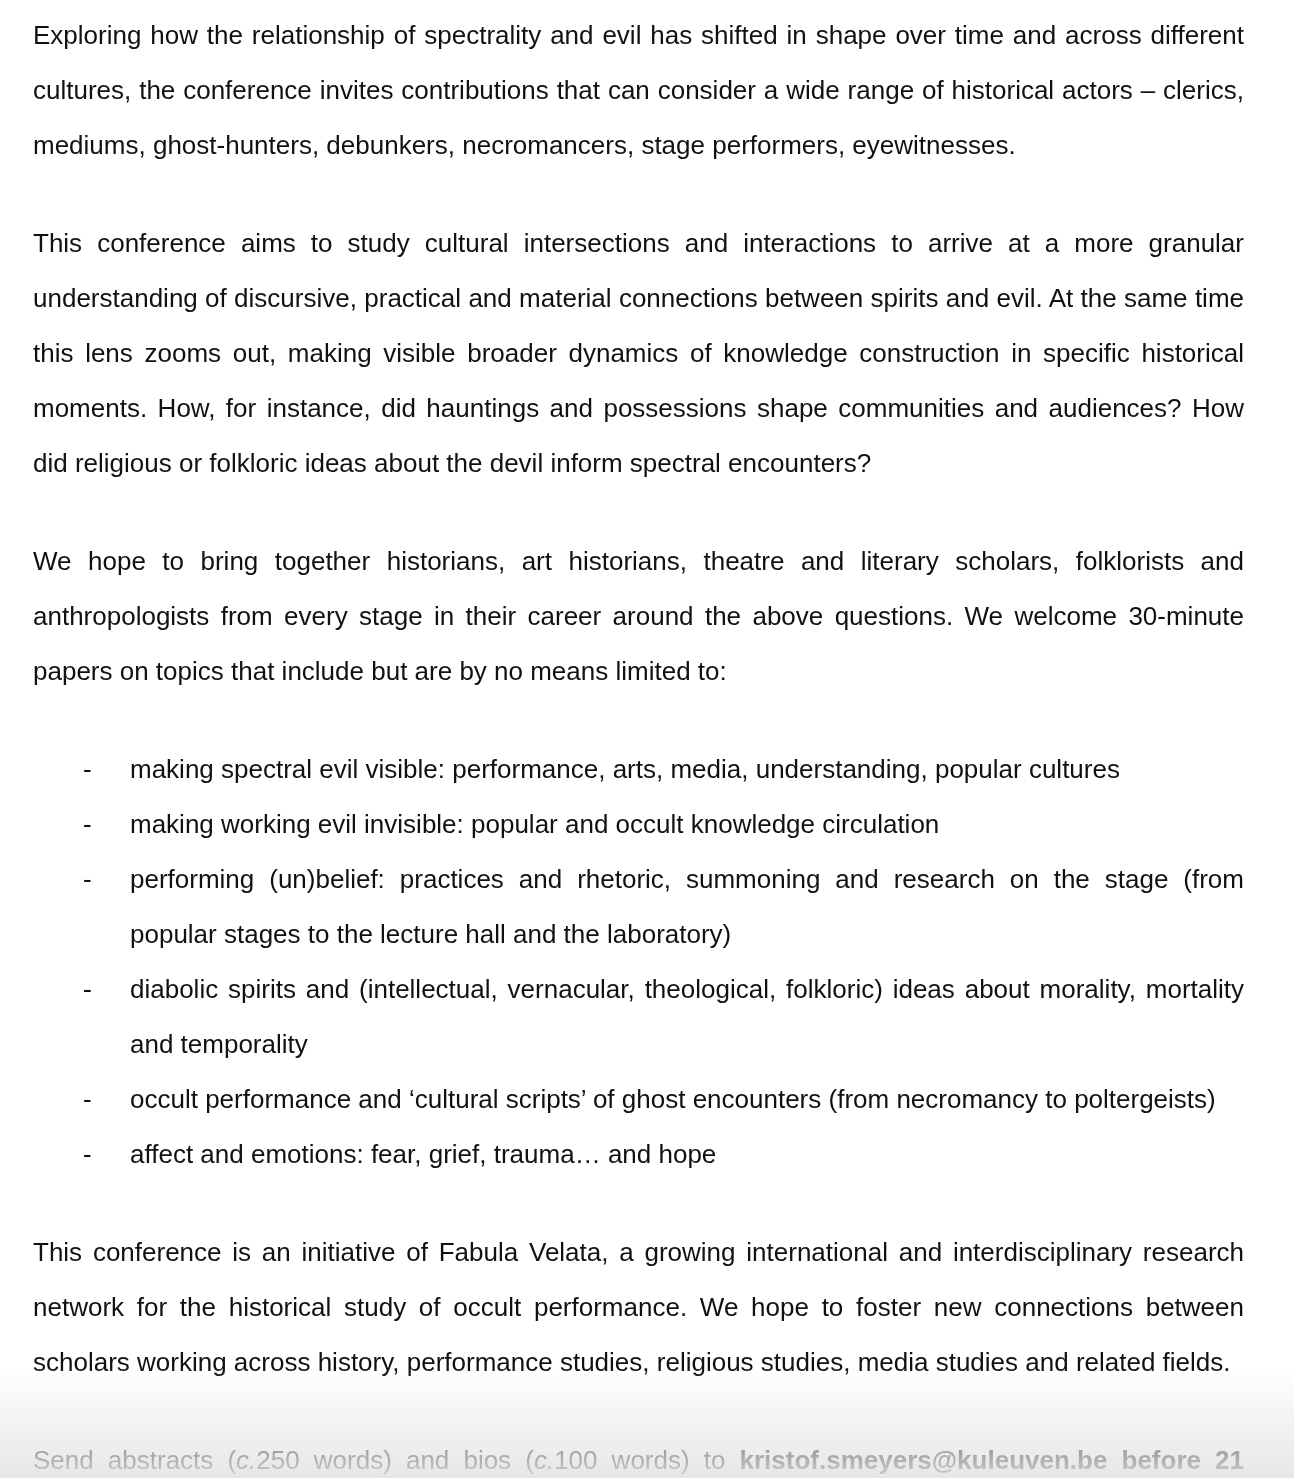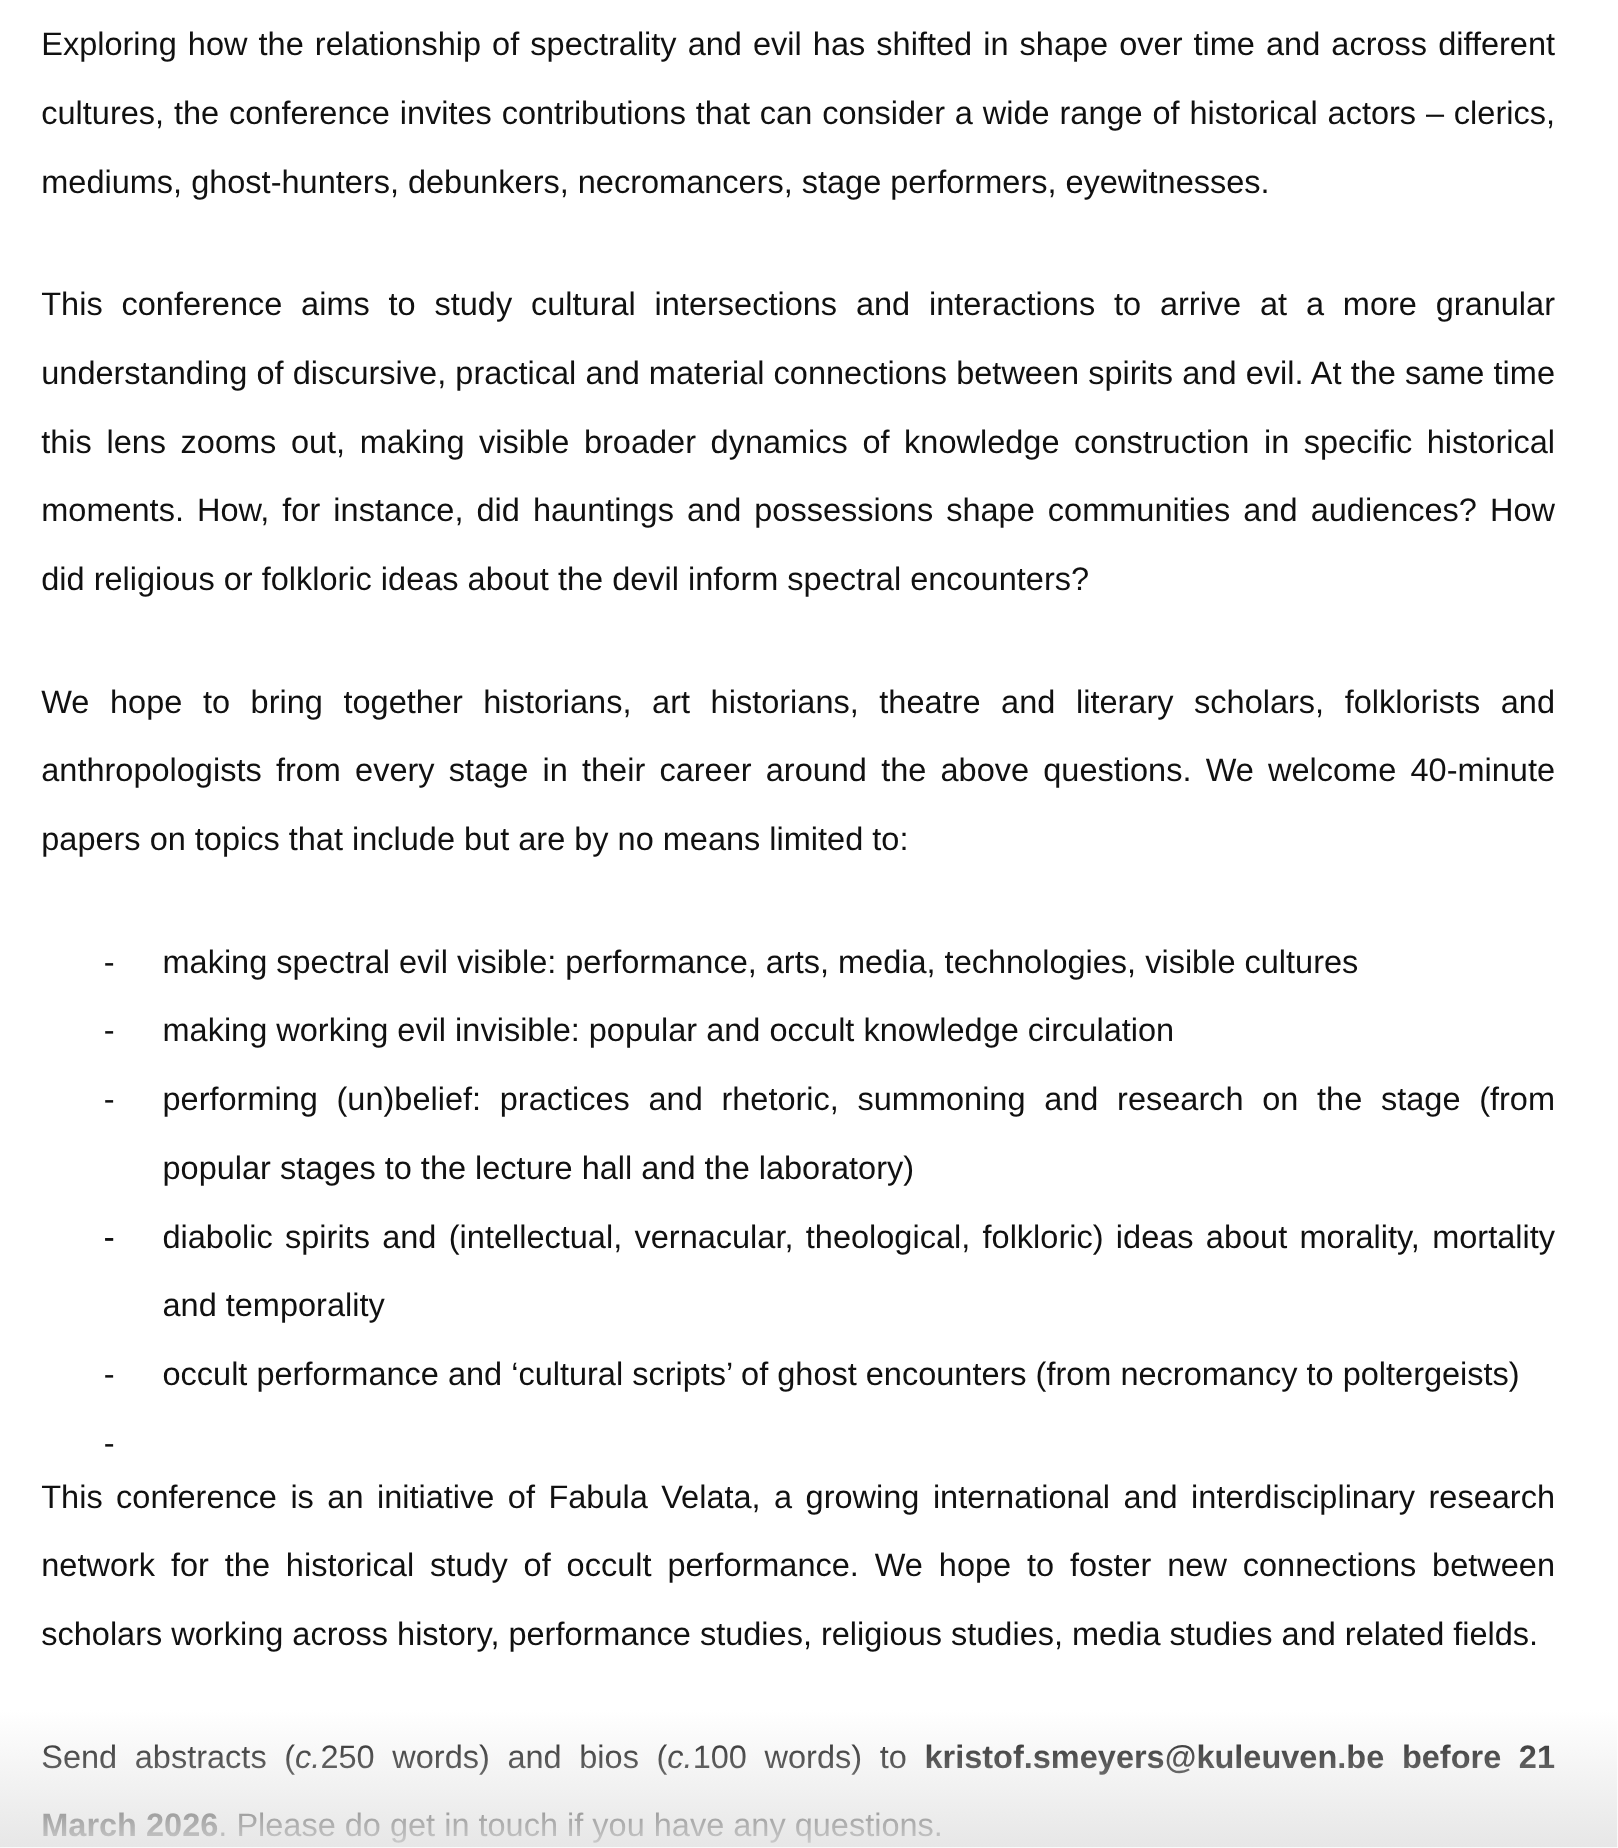--- a/index.html
+++ b/index.html
@@ -65,26 +65,26 @@
   </style>
 </head>
 <body>
 
 <div class="page">
 
   <p class="para">Exploring how the relationship of spectrality and evil has shifted in shape over time and across different cultures, the conference invites contributions that can consider a wide range of historical actors – clerics, mediums, ghost-hunters, debunkers, necromancers, stage performers, eyewitnesses.</p>
 
   <p class="para">This conference aims to study cultural intersections and interactions to arrive at a more granular understanding of discursive, practical and material connections between spirits and evil. At the same time this lens zooms out, making visible broader dynamics of knowledge construction in specific historical moments. How, for instance, did hauntings and possessions shape communities and audiences? How did religious or folkloric ideas about the devil inform spectral encounters?</p>
 
-  <p class="para">We hope to bring together historians, art historians, theatre and literary scholars, folklorists and anthropologists from every stage in their career around the above questions. We welcome 40-minute papers on topics that include but are by no means limited to:</p>
+  <p class="para">We hope to bring together historians, art historians, theatre and literary scholars, folklorists and anthropologists from every stage in their career around the above questions. We welcome 30-minute papers on topics that include but are by no means limited to:</p>
 
   <ul class="topics">
     <li>
       <span class="dash">-</span>
-      <span>making spectral evil visible: performance, arts, media, technologies, visible cultures</span>
+      <span>making spectral evil visible: performance, arts, media, understanding, popular cultures</span>
     </li>
     <li>
       <span class="dash">-</span>
       <span>making working evil invisible: popular and occult knowledge circulation</span>
     </li>
     <li>
       <span class="dash">-</span>
       <span>performing (un)belief: practices and rhetoric, summoning and research on the stage (from popular stages to the lecture hall and the laboratory)</span>
     </li>
     <li>
@@ -93,20 +93,21 @@
     <li>
       <span class="dash">-</span>
       <span>diabolic spirits and (intellectual, vernacular, theological, folkloric) ideas about morality, mortality and temporality</span>
     </li>
     <li>
       <span class="dash">-</span>
       <span>occult performance and ‘cultural scripts’ of ghost encounters (from necromancy to poltergeists)</span>
     </li>
     <li>
       <span class="dash">-</span>
+      <span>affect and emotions: fear, grief, trauma… and hope</span>
     </li>
   </ul>
 
   <p class="para">This conference is an initiative of Fabula Velata, a growing international and interdisciplinary research network for the historical study of occult performance. We hope to foster new connections between scholars working across history, performance studies, religious studies, media studies and related fields.</p>
 
   <p class="para last"><span>Send abstracts (</span><em>c.</em><span>250 words) and bios (</span><em>c.</em><span>100 words) to </span><strong>kristof.smeyers@kuleuven.be</strong> <strong>before 21 March 2026</strong><span>. Please do get in touch if you have any questions.</span></p>
 
 </div>
 
 <div class="bottom-shade"></div>

